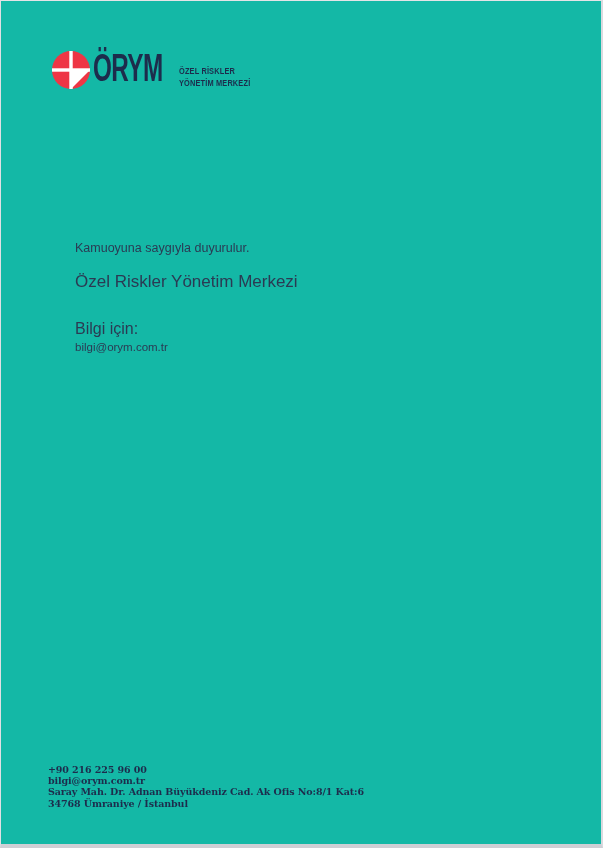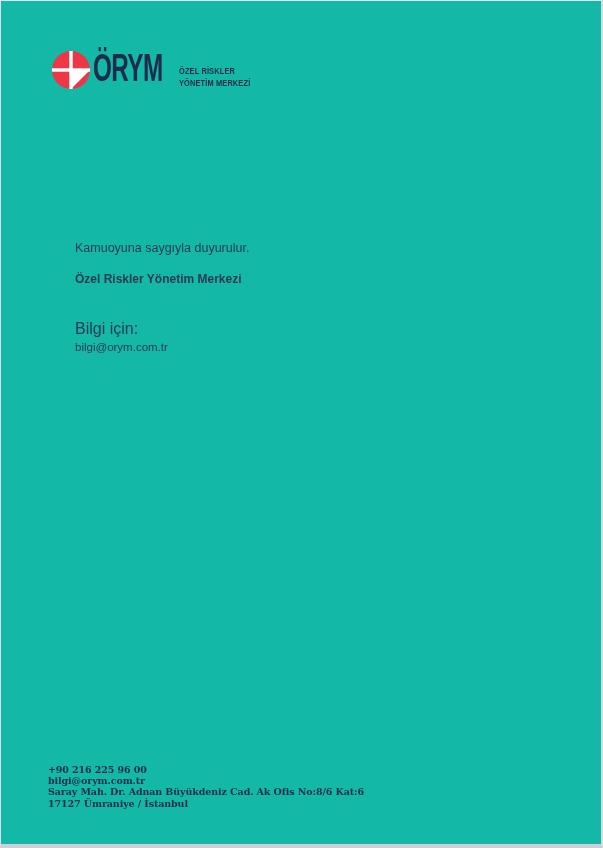--- a/index.html
+++ b/index.html
@@ -60,21 +60,21 @@
     color: var(--body-text);
   }
   .para .bold { font-weight: 700; }
 
   .closing {
     position: absolute; left: 74px; top: 200px;
     font-size: 12.5px; color: var(--body-text); margin-top: 40px;
   }
   .signature {
     position: absolute; left: 74px; top: 271px;
-    font-size: 12px; font-weight: 700; color: var(--body-text);
+    font-size: 17px; font-weight: 400; color: var(--body-text);
   }
   .info-label {
     position: absolute; left: 74px; top: 319px;
     font-size: 16px; color: var(--body-text);
   }
   .info-email {
     position: absolute; left: 74px; top: 340px;
     font-size: 11.5px; color: var(--body-text);
   }
 
@@ -112,17 +112,17 @@
   <div class="closing">Kamuoyuna saygıyla duyurulur.</div>
 
   <div class="signature">Özel Riskler Yönetim Merkezi</div>
 
   <div class="info-label">Bilgi için:</div>
   <div class="info-email">bilgi@orym.com.tr</div>
 
   <div class="footer">
     <div>+90 216 225 96 00</div>
     <div>bilgi@orym.com.tr</div>
-    <div>Saray Mah. Dr. Adnan Büyükdeniz Cad. Ak Ofis No:8/6 Kat:6</div>
-    <div>17127 Ümraniye / İstanbul</div>
+    <div>Saray Mah. Dr. Adnan Büyükdeniz Cad. Ak Ofis No:8/1 Kat:6</div>
+    <div>34768 Ümraniye / İstanbul</div>
   </div>
 
 </div>
 
 </body></html>

